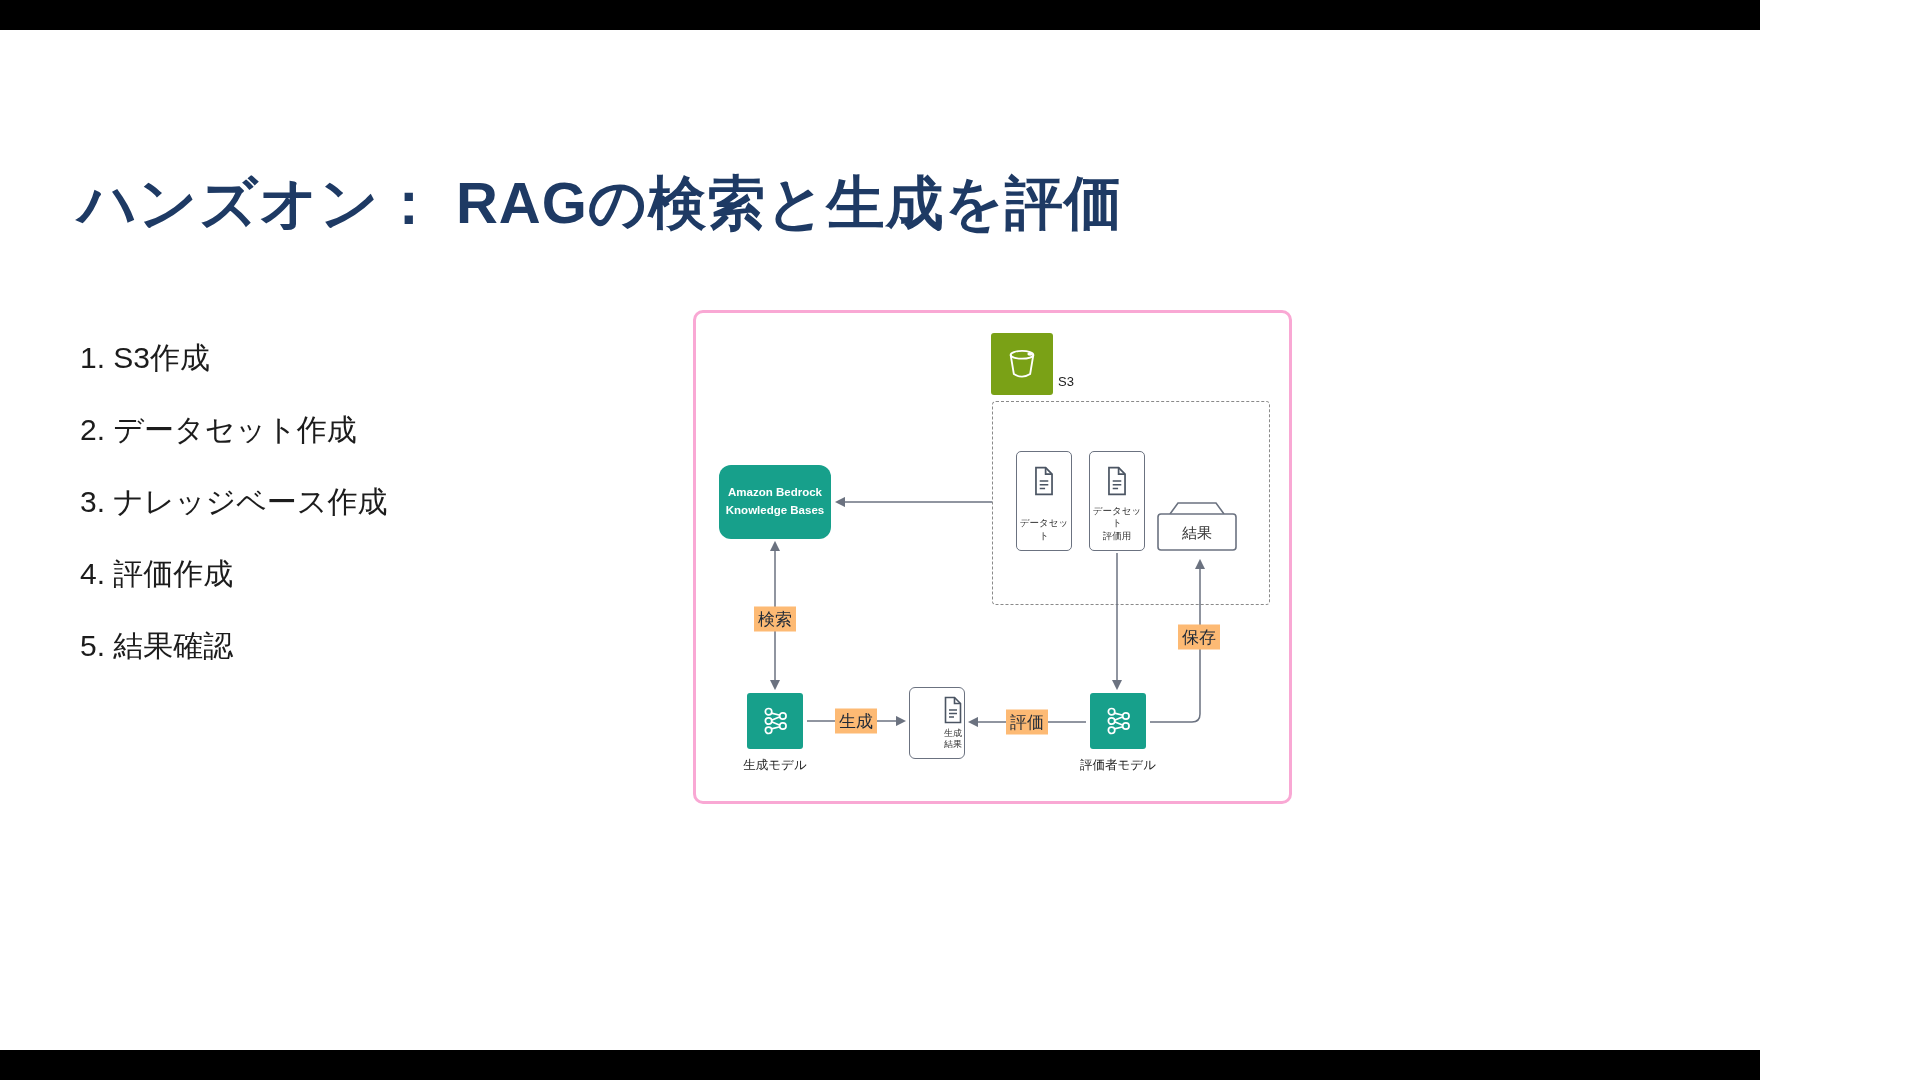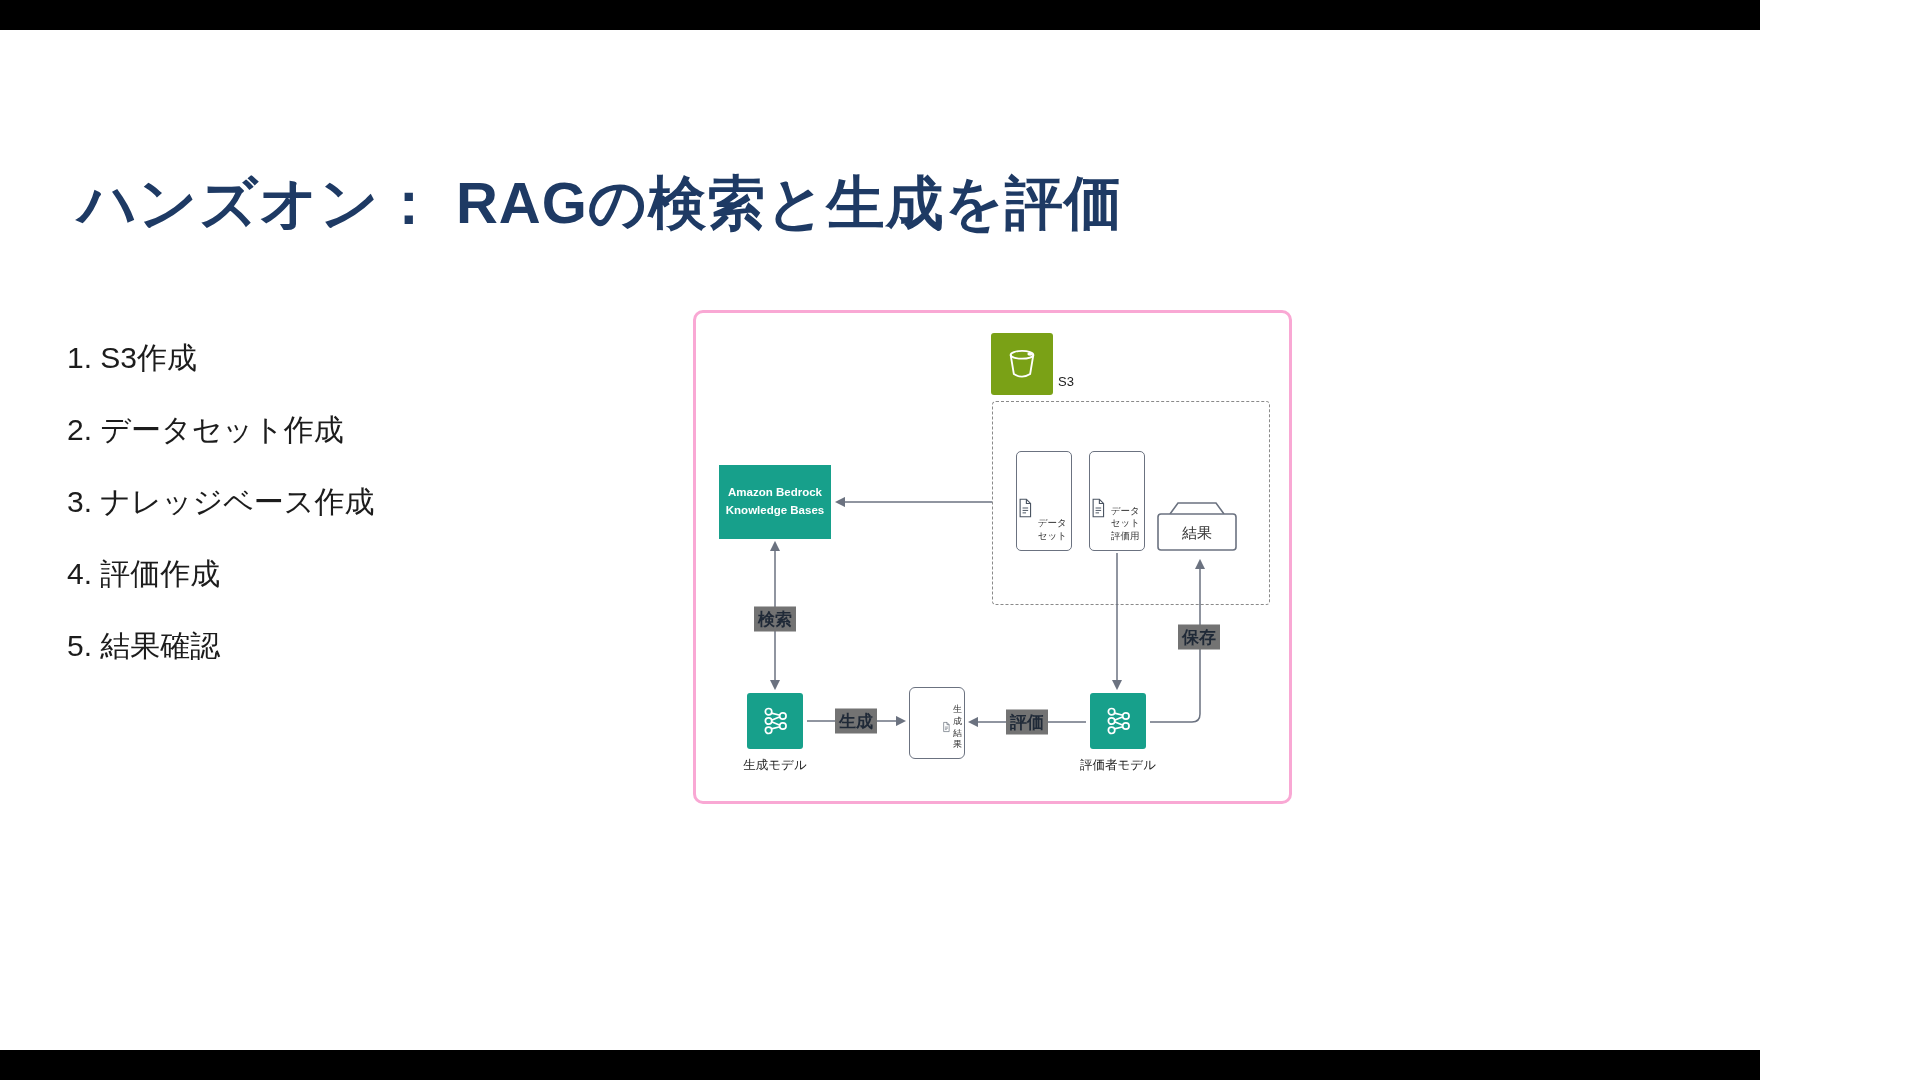--- a/index.html
+++ b/index.html
@@ -5,70 +5,70 @@
   html,body{margin:0;padding:0;background:#fff;}
   .slide{position:relative;width:1760px;height:1080px;background:#ffffff;overflow:hidden;
          font-family:"Liberation Sans","DejaVu Sans",sans-serif;}
   .bar{position:absolute;left:0;width:100%;height:30px;background:#000;}
   .bar.top{top:0;}
   .bar.bottom{bottom:0;}
 
   .title{position:absolute;left:78px;top:165px;font-size:58px;font-weight:700;
          color:#1e3a64;letter-spacing:1px;white-space:nowrap;}
 
-  .steps{position:absolute;left:67px;top:338px;font-size:30px;color:#1c1c1c;}
+  .steps{position:absolute;left:80px;top:338px;font-size:30px;color:#1c1c1c;}
   .step{height:40px;line-height:40px;margin-bottom:32px;white-space:nowrap;}
 
   .panel{position:absolute;left:693px;top:310px;width:593px;height:488px;
          background:#fff;border:3px solid #f9a8d4;border-radius:10px;}
 
   
   .s3-icon{position:absolute;left:295px;top:20px;width:62px;height:62px;background:#7aa116;
            border-radius:3px;display:flex;align-items:center;justify-content:center;}
   .s3-label{position:absolute;left:362px;top:61px;font-size:13px;color:#222;}
 
   
   .dashed-box{position:absolute;left:296px;top:88px;width:276px;height:202px;
               border:1.6px dashed #8a8a8a;border-radius:4px;}
 
   .node-doc{position:absolute;background:#fff;border:1.4px solid #6b7280;border-radius:5px;
-            display:flex;flex-direction:row;align-items:center;box-sizing:border-box;}
+            display:flex;flex-direction:column;align-items:center;box-sizing:border-box;}
   .doc1{left:320px;top:138px;width:56px;height:100px;}
   .doc2{left:393px;top:138px;width:56px;height:100px;}
   .gen-result{left:213px;top:374px;width:56px;height:72px;border-radius:6px;padding-left:32px;}
   .node-doc .glyph{margin-top:14px;}
   .gen-result .glyph{margin-top:8px;}
   .doc-label{margin-top:auto;padding-bottom:8px;font-size:9.5px;color:#333;text-align:center;line-height:1.3;}
   .gen-result .doc-label{padding-bottom:7px;font-size:9px;}
 
   
   .folder{position:absolute;left:460px;top:185px;width:82px;height:56px;}
   .folder-label{position:absolute;left:0;top:26px;width:82px;text-align:center;
                 font-size:15px;color:#333;}
 
   
   .kb-box{position:absolute;left:23px;top:152px;width:112px;height:74px;background:#17a08b;
-          border-radius:0;display:flex;flex-direction:column;align-items:center;justify-content:center;
+          border-radius:12px;display:flex;flex-direction:column;align-items:center;justify-content:center;
           color:#fff;font-weight:700;font-size:11.5px;line-height:1.55;text-align:center;}
 
   
   .model-icon{position:absolute;width:56px;height:56px;background:#17a08b;border-radius:3px;
               display:flex;align-items:center;justify-content:center;}
   .gen-model{left:51px;top:380px;}
   .eval-model{left:394px;top:380px;}
   .model-label{position:absolute;width:120px;text-align:center;font-size:12.5px;color:#222;top:444px;}
   .gen-model-label{left:19px;}
   .eval-model-label{left:362px;}
 
   
   .arrows{position:absolute;left:0;top:0;width:593px;height:488px;pointer-events:none;}
 
   
-  .edge-label{position:absolute;transform:translate(-50%,-50%);background:#737373;
-              padding:1px 4px;font-size:17px;font-weight:700;color:#1f2937;white-space:nowrap;}
+  .edge-label{position:absolute;transform:translate(-50%,-50%);background:#fdba74;
+              padding:1px 4px;font-size:17px;font-weight:400;color:#1f2937;white-space:nowrap;}
   .lbl-search{left:79px;top:306px;}
   .lbl-generate{left:160px;top:408px;}
   .lbl-evaluate{left:331px;top:409px;}
   .lbl-save{left:503px;top:324px;}
 </style>
 </head>
 <body>
 
 <div class="slide">
   <div class="bar top"></div>

